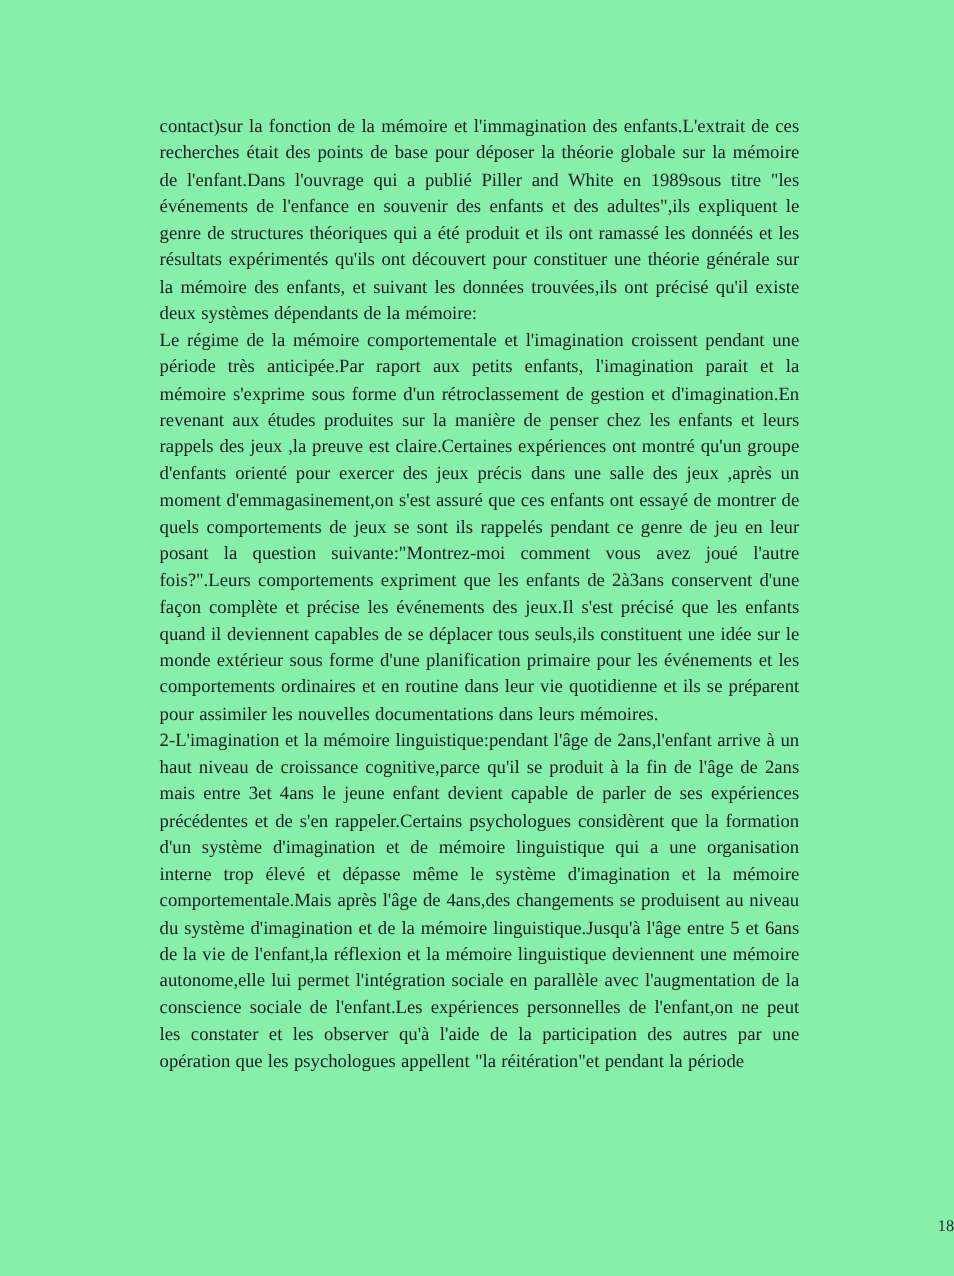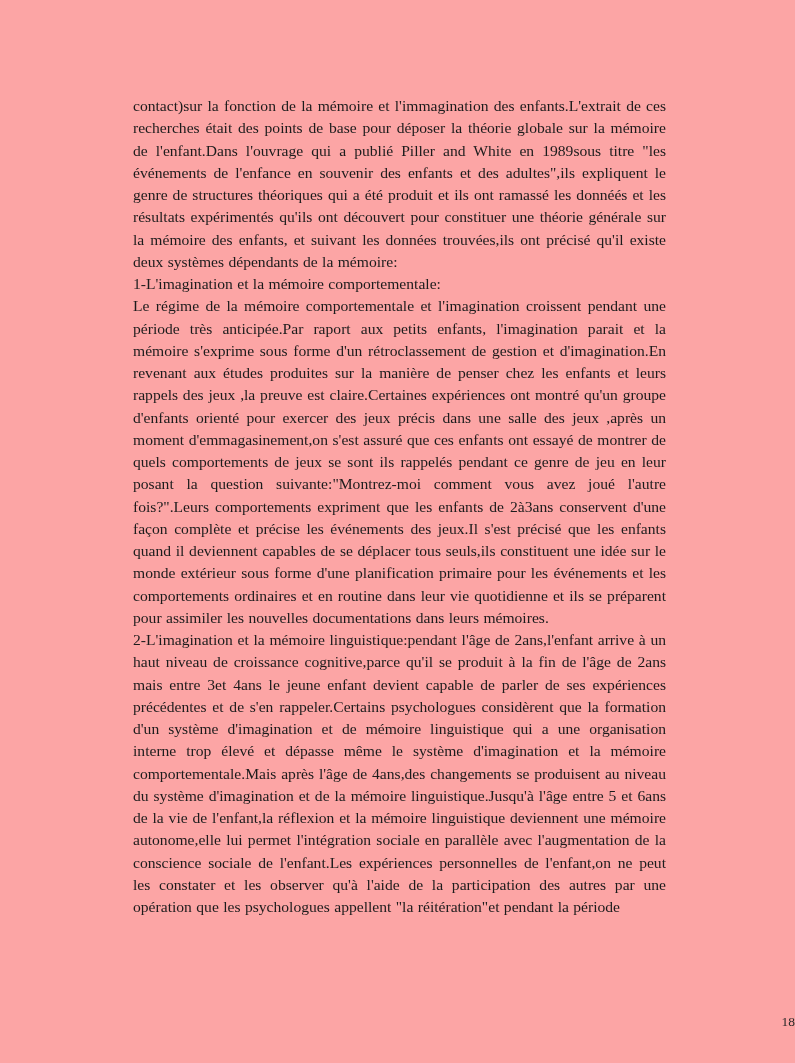--- a/index.html
+++ b/index.html
@@ -10,21 +10,21 @@
   body {
     width: 795px;
     height: 1063px;
     font-family: "Liberation Serif", "DejaVu Serif", serif;
     color: #1c1c1c;
   }
   .page {
     position: relative;
     width: 795px;
     height: 1063px;
-    background: #fca5a5;
+    background: #86efac;
     overflow: hidden;
   }
   .text-block {
     position: absolute;
     left: 133px;
     top: 95px;
     width: 533px;
     font-size: 15.6px;
     line-height: 22.25px;
     text-align: justify;
@@ -44,18 +44,17 @@
     font-size: 13.5px;
     color: #2a2a2a;
   }
 </style>
 </head>
 <body>
 
 <div class="page">
   <div class="text-block">
     <p>contact)sur la fonction de la mémoire et l'immagination des enfants.L'extrait de ces recherches était des points de base pour déposer la théorie globale sur la mémoire de l'enfant.Dans l'ouvrage qui a publié Piller and White en 1989sous titre "les événements de l'enfance en souvenir des enfants et des adultes",ils expliquent le genre de structures théoriques qui a été produit et ils ont ramassé les donnéés et les résultats expérimentés qu'ils ont découvert pour constituer une théorie générale sur la mémoire des enfants, et suivant les données trouvées,ils ont précisé qu'il existe deux systèmes dépendants de la mémoire:</p>
-    <p>1-L'imagination et la mémoire comportementale:</p>
     <p>Le régime de la mémoire comportementale et l'imagination croissent pendant une période très anticipée.Par raport aux petits enfants, l'imagination parait et la mémoire s'exprime sous forme d'un rétroclassement de gestion et d'imagination.En revenant aux études produites sur la manière de penser chez les enfants et leurs rappels des jeux ,la preuve est claire.Certaines expériences ont montré qu'un groupe d'enfants orienté pour exercer des jeux précis dans une salle des jeux ,après un moment d'emmagasinement,on s'est assuré que ces enfants ont essayé de montrer de quels comportements de jeux se sont ils rappelés pendant ce genre de jeu en leur posant la question suivante:"Montrez-moi comment vous avez joué l'autre fois?".Leurs comportements expriment que les enfants de 2à3ans conservent d'une façon complète et précise les événements des jeux.Il s'est précisé que les enfants quand il deviennent capables de se déplacer tous seuls,ils constituent une idée sur le monde extérieur sous forme d'une planification primaire pour les événements et les comportements ordinaires et en routine dans leur vie quotidienne et ils se préparent pour assimiler les nouvelles documentations dans leurs mémoires.</p>
     <p>2-L'imagination et la mémoire linguistique:pendant l'âge de 2ans,l'enfant arrive à un haut niveau de croissance cognitive,parce qu'il se produit à la fin de  l'âge de 2ans mais entre 3et 4ans le jeune enfant devient capable de parler de ses expériences précédentes et de s'en rappeler.Certains psychologues considèrent que la formation d'un système d'imagination et de mémoire linguistique qui a une organisation interne trop élevé et dépasse même  le système d'imagination et la mémoire comportementale.Mais après l'âge de 4ans,des changements se produisent au niveau du système d'imagination et de la mémoire linguistique.Jusqu'à l'âge entre 5 et 6ans de la vie de l'enfant,la réflexion et la mémoire linguistique deviennent une mémoire autonome,elle lui permet l'intégration sociale en parallèle avec l'augmentation de la conscience sociale de l'enfant.Les expériences personnelles de l'enfant,on ne peut les constater et les observer qu'à l'aide de la participation des autres par une opération que les psychologues appellent "la réitération"et pendant la période</p>
   </div>
   <div class="page-number">18</div>
 </div>
 
 </body></html>

